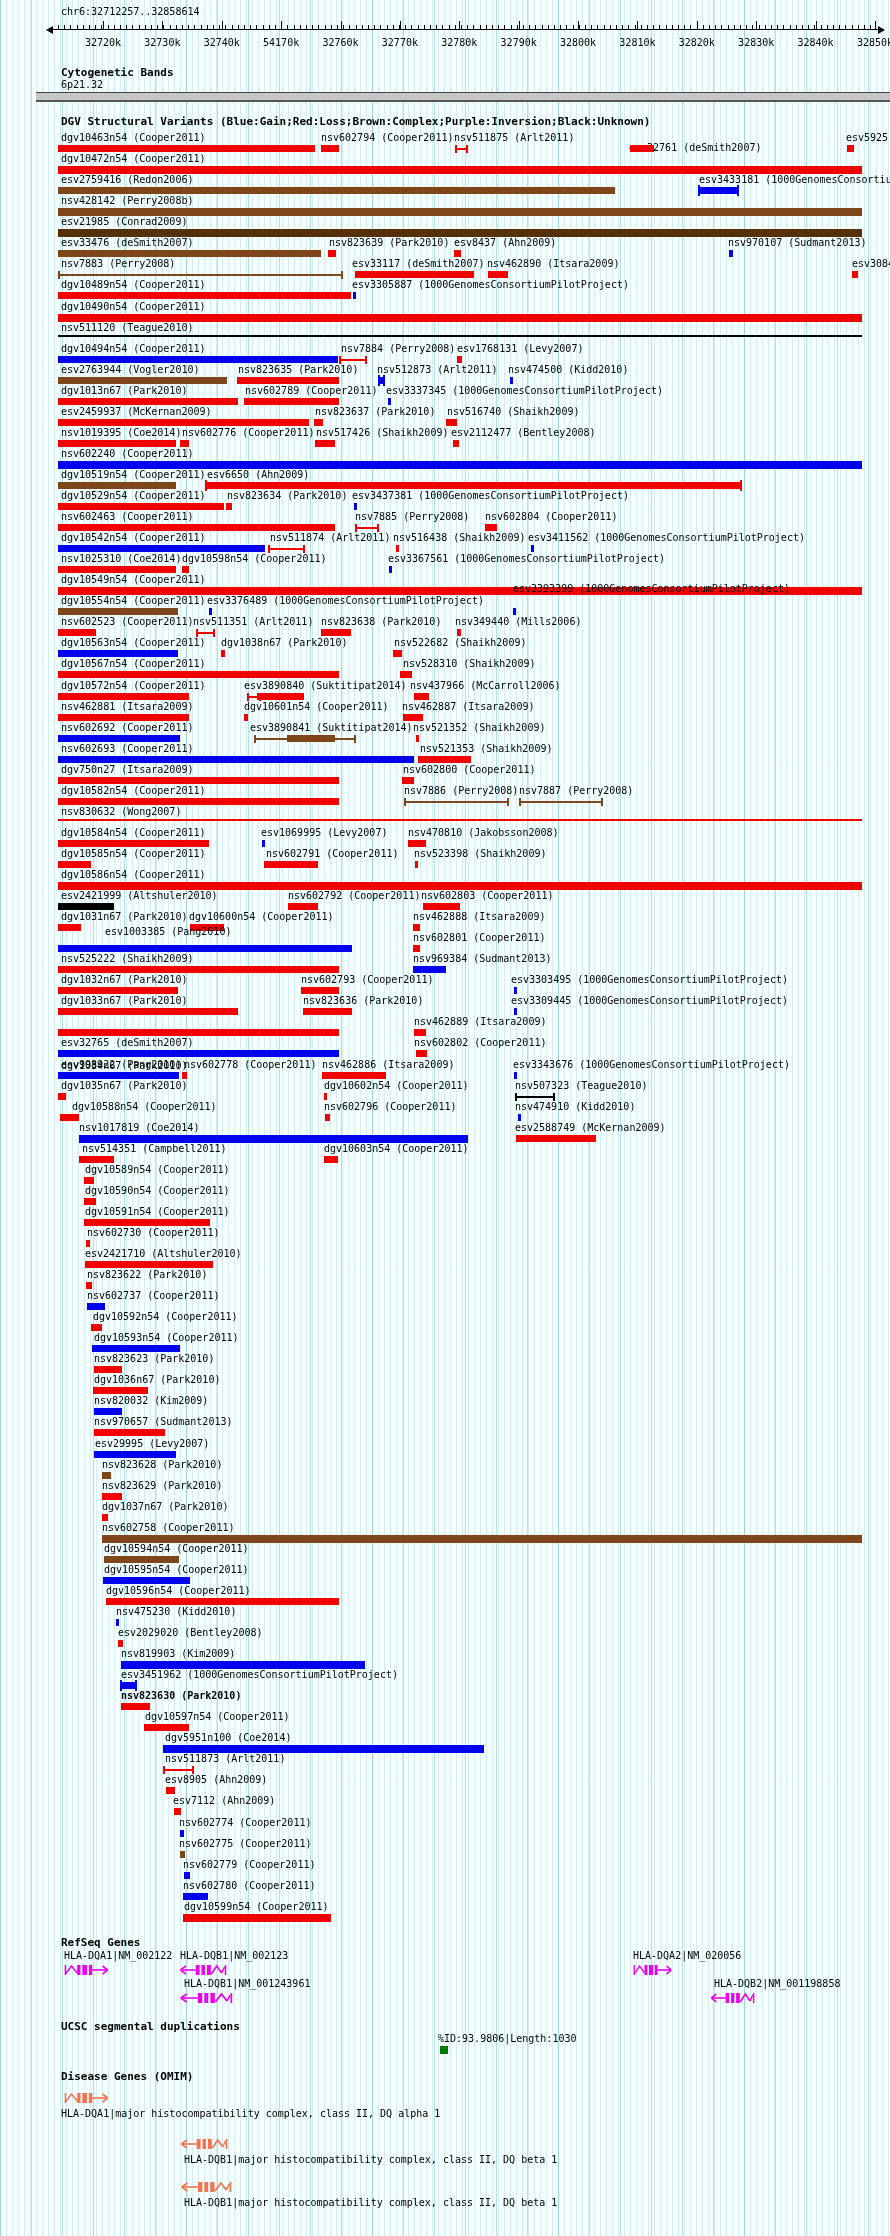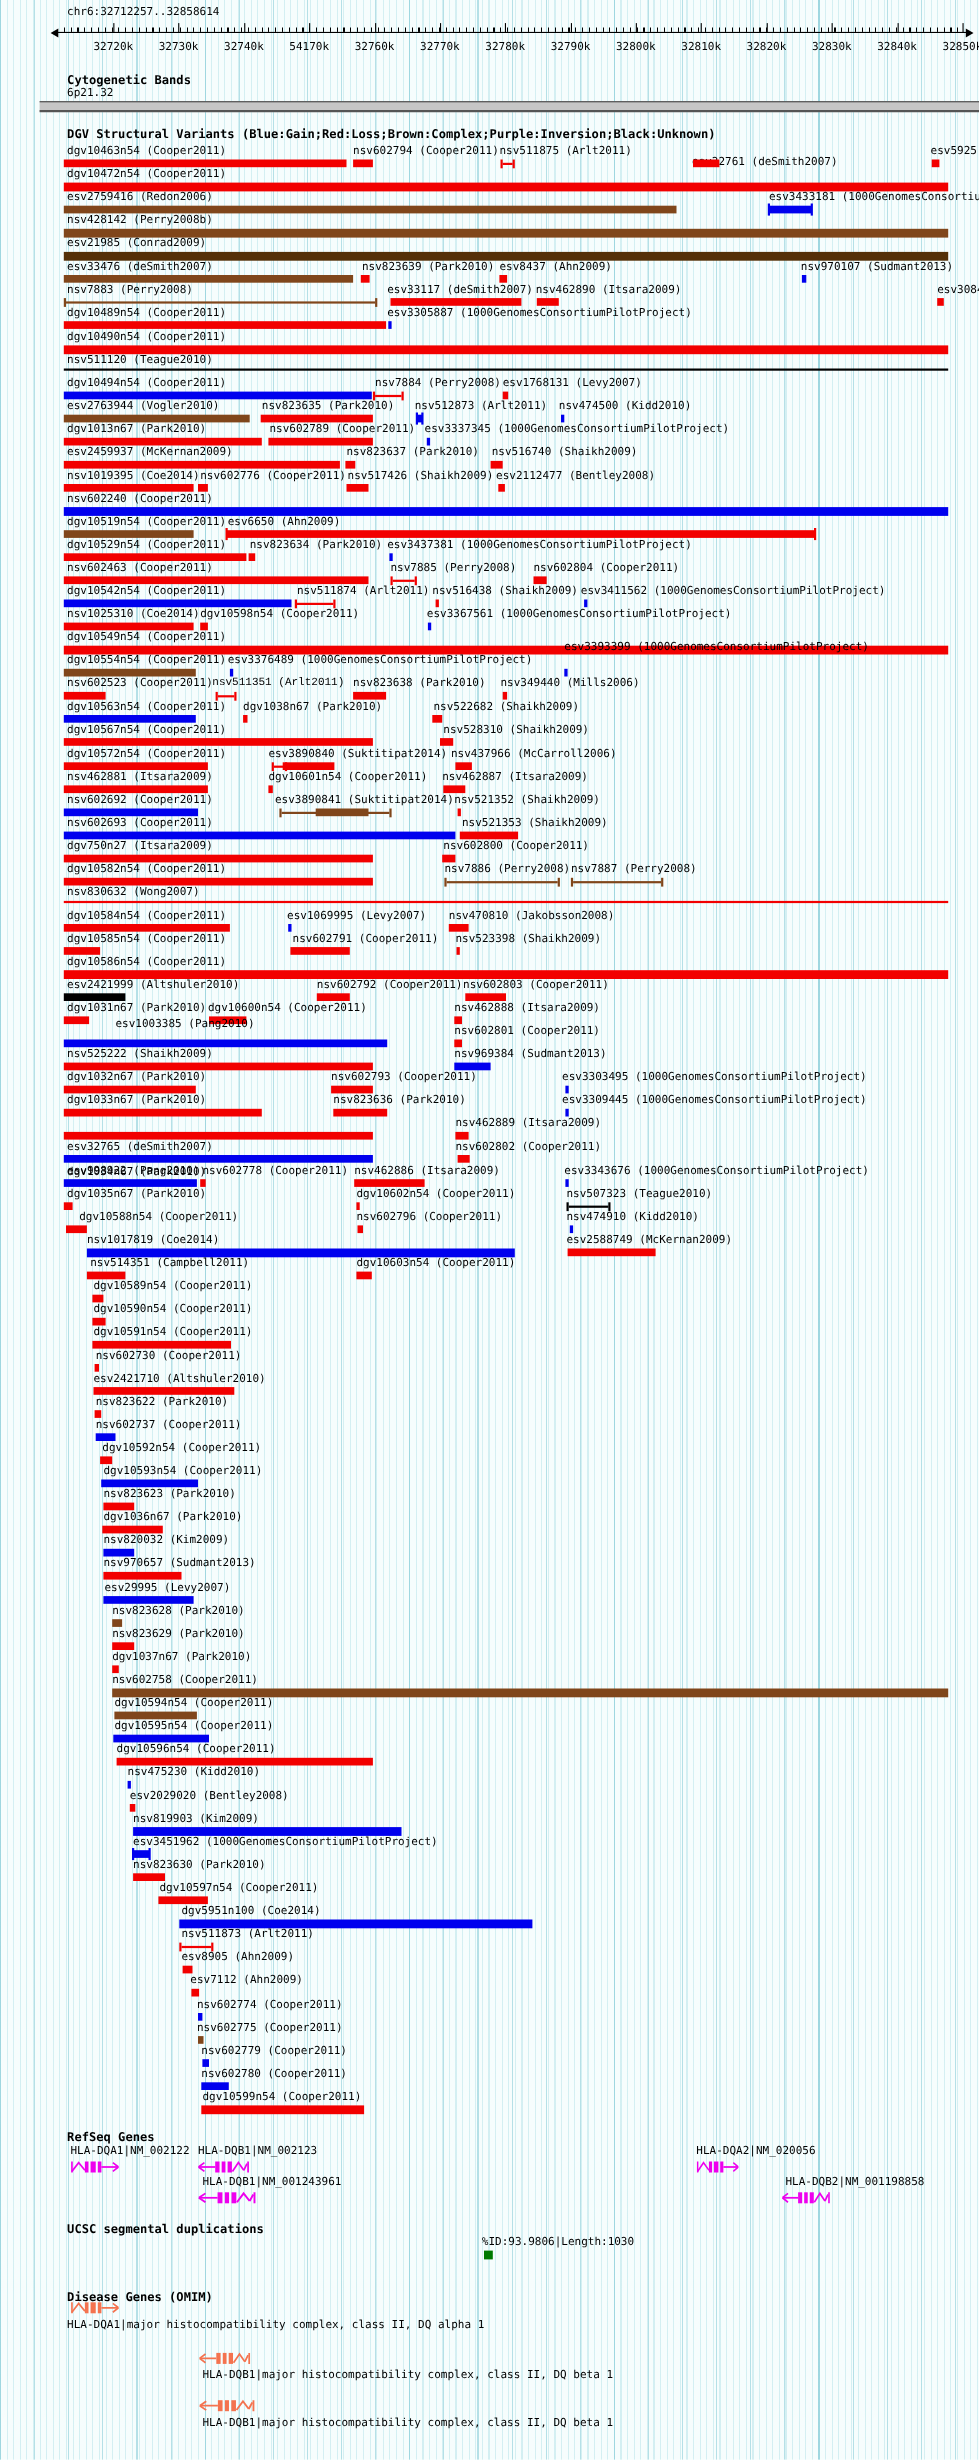--- a/index.html
+++ b/index.html
@@ -195,21 +195,21 @@
       <span class="vlabel" style="left: 61px; top: 575px;">dgv10549n54 (Cooper2011)</span>
       <div class="vbar thick" style="left: 58px; top: 587px; width: 804px; color: rgb(242, 0, 0); background: rgb(242, 0, 0);"></div>
       <span class="vlabel" style="left: 61px; top: 596px;">dgv10554n54 (Cooper2011)</span>
       <div class="vbar bar" style="left: 58px; top: 608px; width: 120px; color: rgb(128, 70, 27); background: rgb(128, 70, 27);"></div>
       <span class="vlabel" style="left: 207px; top: 596px;">esv3376489 (1000GenomesConsortiumPilotProject)</span>
       <div class="vbar bar" style="left: 209px; top: 608px; width: 3px; color: rgb(0, 0, 238); background: rgb(0, 0, 238);"></div>
       <span class="vlabel" style="left: 513px; top: 584px;">esv3393399 (1000GenomesConsortiumPilotProject)</span>
       <div class="vbar bar" style="left: 513px; top: 608px; width: 3px; color: rgb(0, 0, 238); background: rgb(0, 0, 238);"></div>
       <span class="vlabel" style="left: 61px; top: 617px;">nsv602523 (Cooper2011)</span>
       <div class="vbar bar" style="left: 58px; top: 629px; width: 38px; color: rgb(242, 0, 0); background: rgb(242, 0, 0);"></div>
-      <span class="vlabel" style="left: 193px; top: 617px; font-family: Liberation Mono, monospace;">nsv511351 (Arlt2011)</span>
+      <span class="vlabel" style="left: 193px; top: 617px;">nsv511351 (Arlt2011)</span>
       <div class="vbar whisker" style="left: 196px; top: 629px; width: 15px; color: rgb(242, 0, 0);"></div>
       <span class="vlabel" style="left: 321px; top: 617px;">nsv823638 (Park2010)</span>
       <div class="vbar bar" style="left: 321px; top: 629px; width: 30px; color: rgb(242, 0, 0); background: rgb(242, 0, 0);"></div>
       <span class="vlabel" style="left: 455px; top: 617px;">nsv349440 (Mills2006)</span>
       <div class="vbar bar" style="left: 457px; top: 629px; width: 4px; color: rgb(242, 0, 0); background: rgb(242, 0, 0);"></div>
       <span class="vlabel" style="left: 61px; top: 638px;">dgv10563n54 (Cooper2011)</span>
       <div class="vbar bar" style="left: 58px; top: 650px; width: 120px; color: rgb(0, 0, 238); background: rgb(0, 0, 238);"></div>
       <span class="vlabel" style="left: 221px; top: 638px;">dgv1038n67 (Park2010)</span>
       <div class="vbar bar" style="left: 221px; top: 650px; width: 4px; color: rgb(242, 0, 0); background: rgb(242, 0, 0);"></div>
       <span class="vlabel" style="left: 394px; top: 638px;">nsv522682 (Shaikh2009)</span>
@@ -379,21 +379,21 @@
       <span class="vlabel" style="left: 106px; top: 1586px;">dgv10596n54 (Cooper2011)</span>
       <div class="vbar bar" style="left: 106px; top: 1598px; width: 233px; color: rgb(242, 0, 0); background: rgb(242, 0, 0);"></div>
       <span class="vlabel" style="left: 116px; top: 1607px;">nsv475230 (Kidd2010)</span>
       <div class="vbar bar" style="left: 116px; top: 1619px; width: 3px; color: rgb(0, 0, 238); background: rgb(0, 0, 238);"></div>
       <span class="vlabel" style="left: 118px; top: 1628px;">esv2029020 (Bentley2008)</span>
       <div class="vbar bar" style="left: 118px; top: 1640px; width: 5px; color: rgb(242, 0, 0); background: rgb(242, 0, 0);"></div>
       <span class="vlabel" style="left: 121px; top: 1649px;">nsv819903 (Kim2009)</span>
       <div class="vbar thick" style="left: 121px; top: 1661px; width: 244px; color: rgb(0, 0, 238); background: rgb(0, 0, 238);"></div>
       <span class="vlabel" style="left: 121px; top: 1670px;">esv3451962 (1000GenomesConsortiumPilotProject)</span>
       <div class="vbar hbar" style="left: 121px; top: 1682px; width: 15px; color: rgb(0, 0, 238); background: rgb(0, 0, 238);"></div>
-      <span class="vlabel" style="left: 121px; top: 1691px;">nsv823630 (Park2010)</span>
+      <span class="vlabel" style="left: 121px; top: 1691px; font-weight: bold;">nsv823630 (Park2010)</span>
       <div class="vbar bar" style="left: 121px; top: 1703px; width: 29px; color: rgb(242, 0, 0); background: rgb(242, 0, 0);"></div>
       <span class="vlabel" style="left: 145px; top: 1712px;">dgv10597n54 (Cooper2011)</span>
       <div class="vbar bar" style="left: 144px; top: 1724px; width: 45px; color: rgb(242, 0, 0); background: rgb(242, 0, 0);"></div>
       <span class="vlabel" style="left: 165px; top: 1733px;">dgv5951n100 (Coe2014)</span>
       <div class="vbar thick" style="left: 163px; top: 1745px; width: 321px; color: rgb(0, 0, 238); background: rgb(0, 0, 238);"></div>
       <span class="vlabel" style="left: 165px; top: 1754px;">nsv511873 (Arlt2011)</span>
       <div class="vbar whisker" style="left: 163px; top: 1766px; width: 27px; color: rgb(242, 0, 0);"></div>
       <span class="vlabel" style="left: 165px; top: 1775px;">esv8905 (Ahn2009)</span>
       <div class="vbar bar" style="left: 166px; top: 1787px; width: 9px; color: rgb(242, 0, 0); background: rgb(242, 0, 0);"></div>
       <span class="vlabel" style="left: 173px; top: 1796px;">esv7112 (Ahn2009)</span>
@@ -494,21 +494,21 @@
           <path d="M44.5,11 L47.5,5"></path>
           <path d="M48.5,3 V13"></path>
       </g>
     </svg>
     </div>
 
   <div class="abs hdr" style="left:61px;top:2020px;">UCSC segmental duplications</div>
   <div class="abs" style="left:438px;top:2033px;">%ID:93.9806|Length:1030</div>
   <div id="segdup-box" style="left: 440px; top: 2046px; width: 8px; height: 8px; background: rgb(0, 122, 0);"></div>
 
-  <div class="abs hdr" style="left:61px;top:2070px;margin-top:12px;">Disease Genes (OMIM)</div>
+  <div class="abs hdr" style="left:61px;top:2070px;">Disease Genes (OMIM)</div>
   <div id="omim-genes">
       <span class="genelabel" style="left: 61px; top: 2109px;">HLA-DQA1|major histocompatibility complex, class II, DQ alpha 1</span>
       <svg class="gene" viewBox="0 0 50 16" preserveAspectRatio="none" style="left: 64px; top: 2090px; width: 47px; color: rgb(244, 115, 79);">
       <g fill="none" stroke="currentColor" stroke-width="1.6">
         <path d="M1.5,3 V13"></path>
           <path d="M1.5,12 L8,4 L14,11"></path>
       </g>
       <g fill="currentColor" stroke="none">
         <rect x="14" y="3" width="3.5" height="10"></rect>
           <rect x="19.5" y="3" width="5" height="10"></rect>

